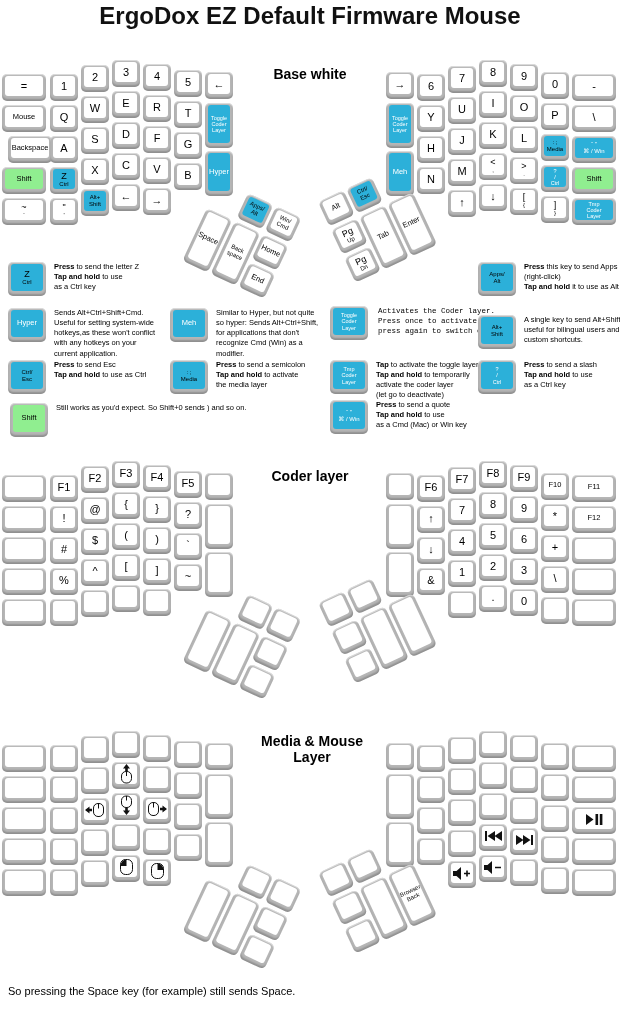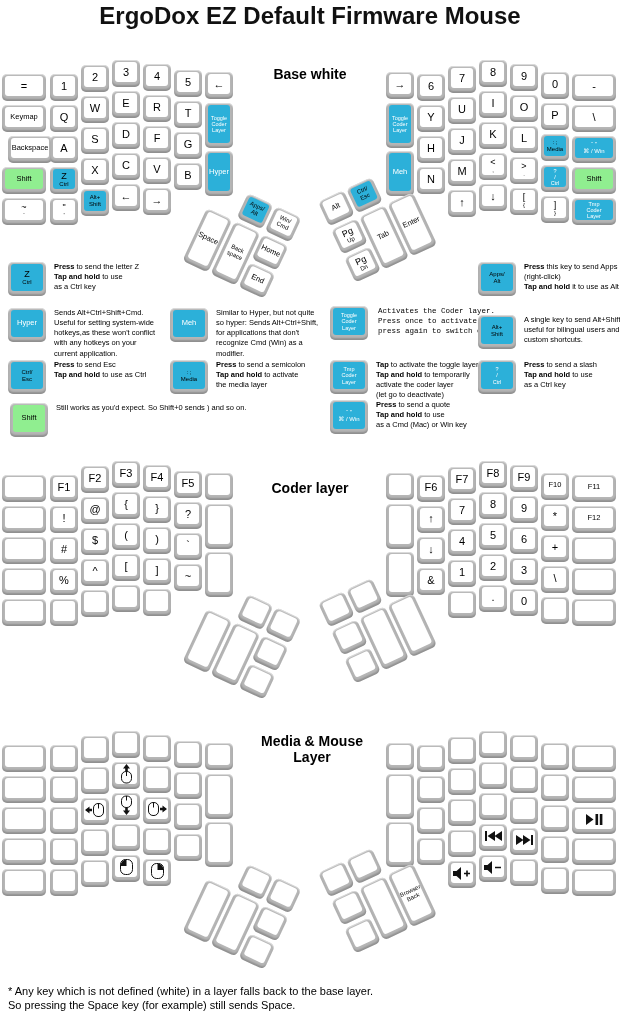--- a/index.html
+++ b/index.html
@@ -7,21 +7,21 @@
   body { font-family:"Liberation Sans","DejaVu Sans",sans-serif; }
   .page { position:relative; width:620px; height:1016px; background:#fff; overflow:hidden; }
 
   .main-title { position:absolute; top:2px; left:0; width:100%; text-align:center;
                 font-size:24px; font-weight:700; color:#111; }
   .subtitle  { position:absolute; top:33px; left:0; width:100%; text-align:center;
                font-size:13px; color:#111; }
 
   .layer-title { position:absolute; font-weight:700; font-size:14px; text-align:center; color:#000; line-height:1.15; }
   .t-base  { left:230px; top:66px;  width:160px; }
-  .t-coder { left:230px; top:480px; width:160px; }
+  .t-coder { left:230px; top:468px; width:160px; }
   .t-media { left:248px; top:733px; width:128px; }
 
   .kb { position:absolute; left:0; width:620px; height:245px; }
   .kb0 { top:60px; } .kb1 { top:461px; } .kb2 { top:731px; }
 
   .key { position:absolute; background:var(--cap,#b6b6b6); border-radius:5px;
          box-shadow: inset 0 1px 1px rgba(255,255,255,.55), inset 0 -2px 2px rgba(0,0,0,.22); }
   .face { position:absolute; left:3px; right:3px; top:2px; bottom:5px; background:#fff;
           border-radius:3px; display:flex; flex-direction:column; align-items:center;
           justify-content:center; text-align:center; line-height:1.12; overflow:hidden; color:#000; }
@@ -80,21 +80,21 @@
           <div class="big">5</div>
         </div>
       </div>
       <div class="key" style="left: 205px; top: 12px; width: 28px; height: 27px;">
         <div class="face">
           <div class="big">←</div>
         </div>
       </div>
       <div class="key" style="left: 2px; top: 45px; width: 44px; height: 27px;">
         <div class="face">
-          <div class="med">Keymap</div>
+          <div class="med">Mouse</div>
         </div>
       </div>
       <div class="key" style="left: 50px; top: 45px; width: 28px; height: 27px;">
         <div class="face">
           <div class="big">Q</div>
         </div>
       </div>
       <div class="key" style="left: 81px; top: 36px; width: 28px; height: 27px;">
         <div class="face">
           <div class="big">W</div>
@@ -1188,16 +1188,15 @@
         <div class="key" style="left: 62px; top: 31px; width: 28px; height: 58px;">
           <div class="face">
             <div class="sml">Browser</div>
             <div class="sml">Back</div>
           </div>
         </div>
       </div>
     </div>
 
   <div class="footnote">
-    <div>* Any key which is not defined (white) in a layer falls back to the base layer.</div>
     <div>So pressing the Space key (for example) still sends Space.</div>
   </div>
 </div>
 
 </body></html>

